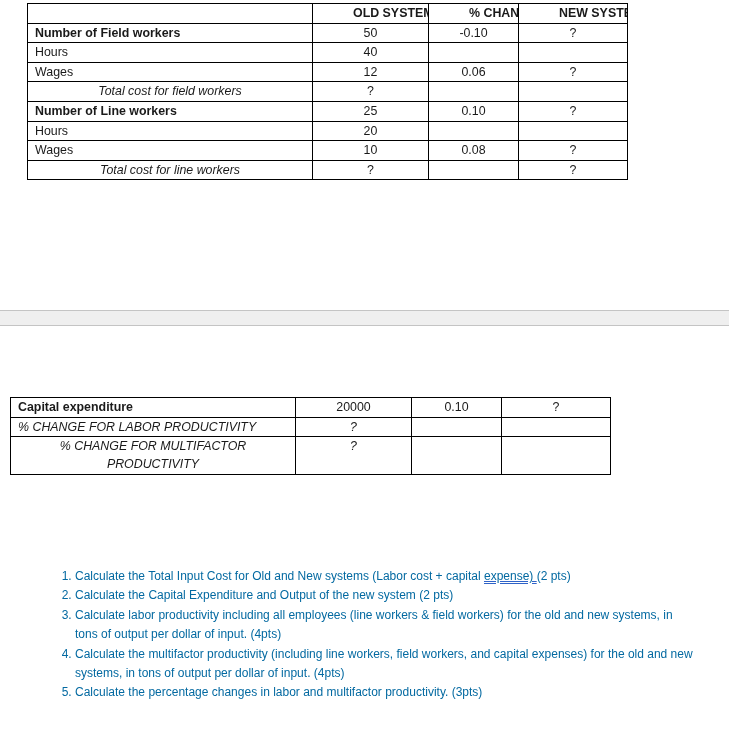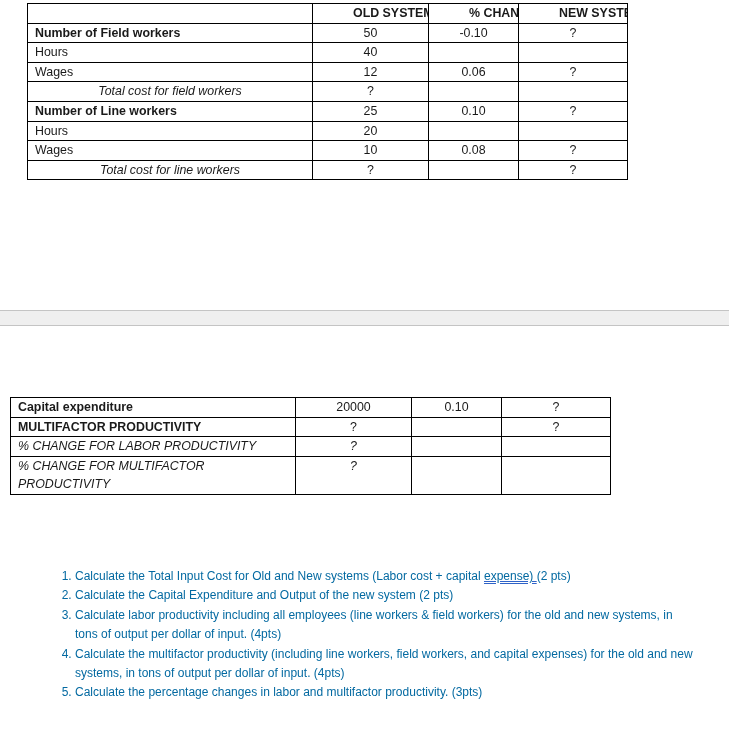--- a/index.html
+++ b/index.html
@@ -23,21 +23,21 @@
       overflow: hidden;
       vertical-align: top;
     }
     table.grid td.num { text-align: center; }
     table.grid td.hdr { text-align: center; font-weight: bold; padding-left: 40px; }
     .bold { font-weight: bold; }
     .italic { font-style: italic; text-align: center; }
     .bold-italic { font-weight: normal; font-style: italic; }
     #t1 { left: 27px; top: 3px; width: 600px; }
     #t2 { left: 10px; top: 391px; width: 600px; margin-top: 6px; }
-    #t2 td.tall { height: 37px; white-space: normal; }
+    #t2 td.tall { height: 37px; white-space: normal; text-align: center; }
     .band {
       position: absolute; left: 0; top: 310px; width: 729px; height: 14px;
       background: #efefef; border-top: 1px solid #c4c4c4; border-bottom: 1px solid #c4c4c4;
     }
     ol.questions {
       position: absolute; left: 44px; top: 567px; width: 620px;
       margin: 0; padding-left: 31px;
       font-size: 12px; line-height: 19.4px; color: #0369a1;
     }
     ol.questions li { padding-left: 0; }
@@ -124,26 +124,20 @@
       <col style="width:109px">
   </colgroup>
   <tbody>
     <tr>
       <td class="bold">Capital expenditure</td>
       <td class="num">20000</td>
       <td class="num">0.10</td>
       <td class="num">?</td>
     </tr>
     <tr>
-      <td class="bold">MULTIFACTOR PRODUCTIVITY</td>
-      <td class="num">?</td>
-      <td class="num"></td>
-      <td class="num">?</td>
-    </tr>
-    <tr>
       <td class="bold-italic">% CHANGE FOR LABOR PRODUCTIVITY</td>
       <td class="num italic">?</td>
       <td class="num"></td>
       <td class="num"></td>
     </tr>
     <tr>
       <td class="bold-italic tall">% CHANGE FOR MULTIFACTOR PRODUCTIVITY</td>
       <td class="num italic tall">?</td>
       <td class="num tall"></td>
       <td class="num tall"></td>

